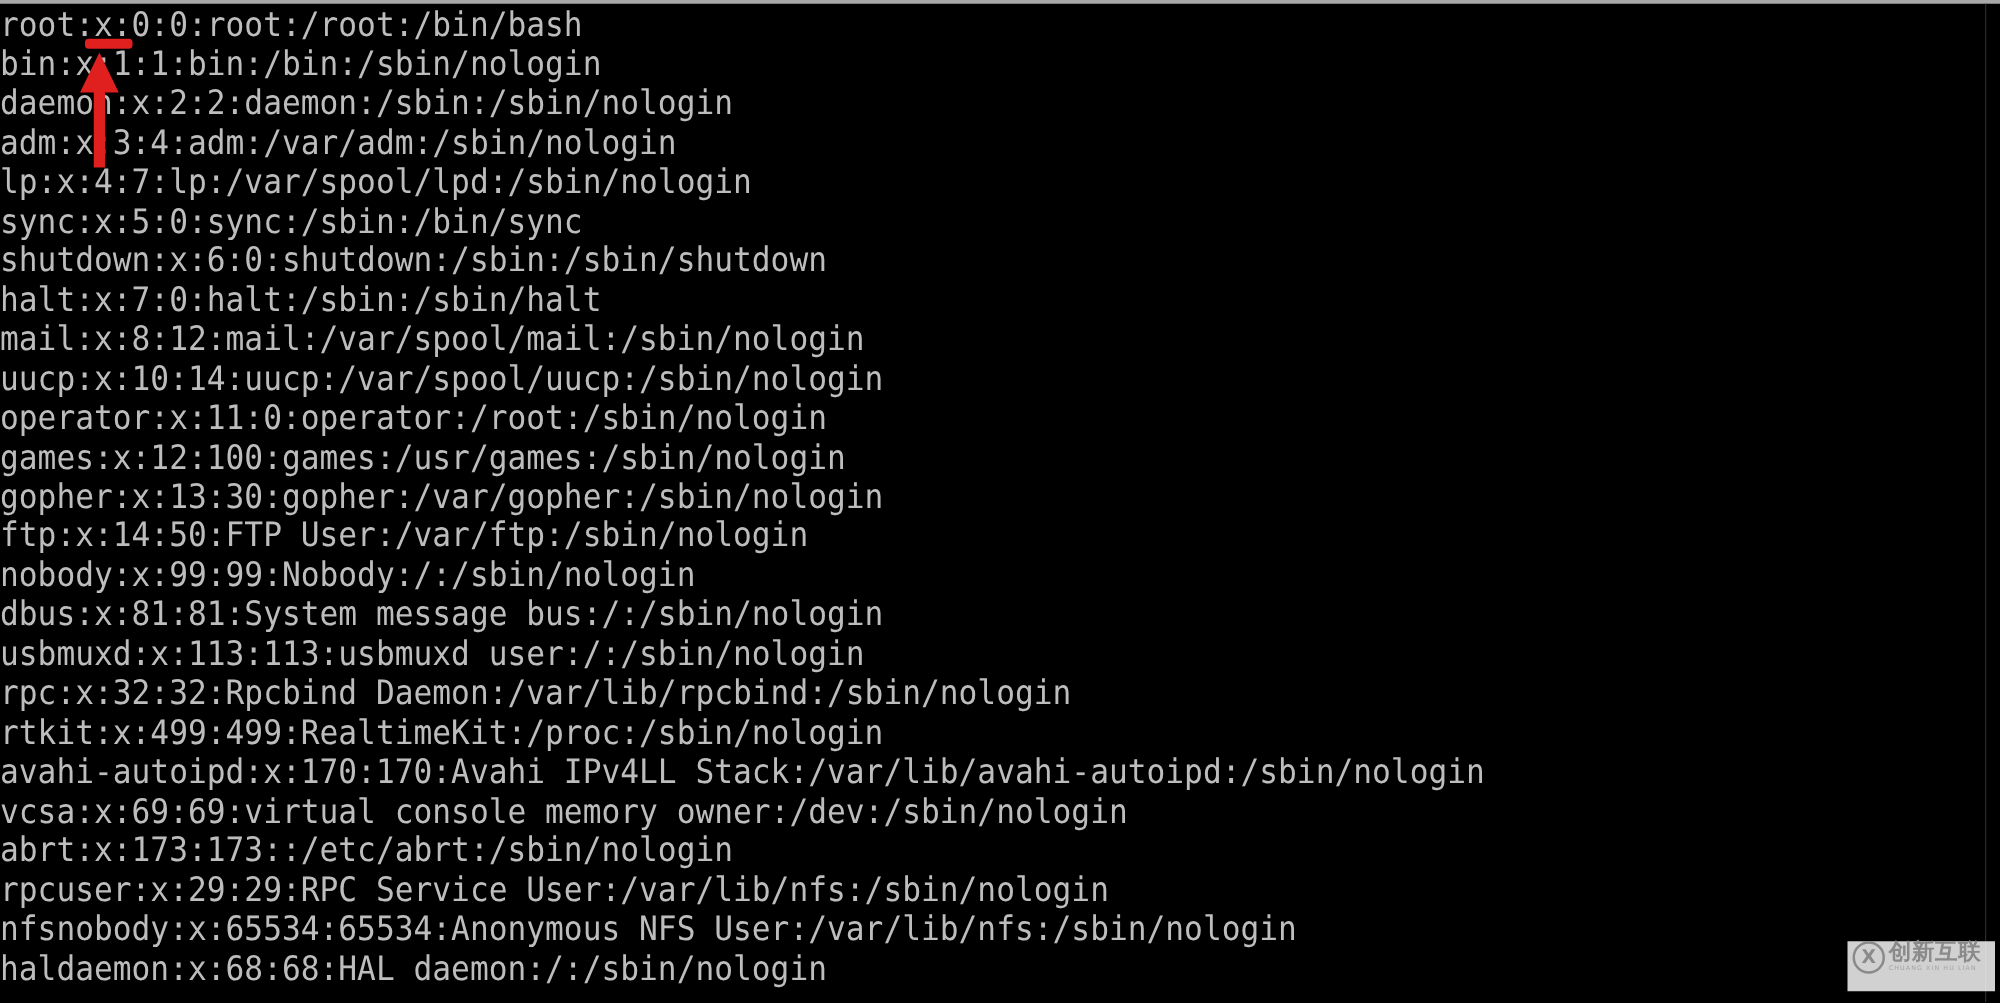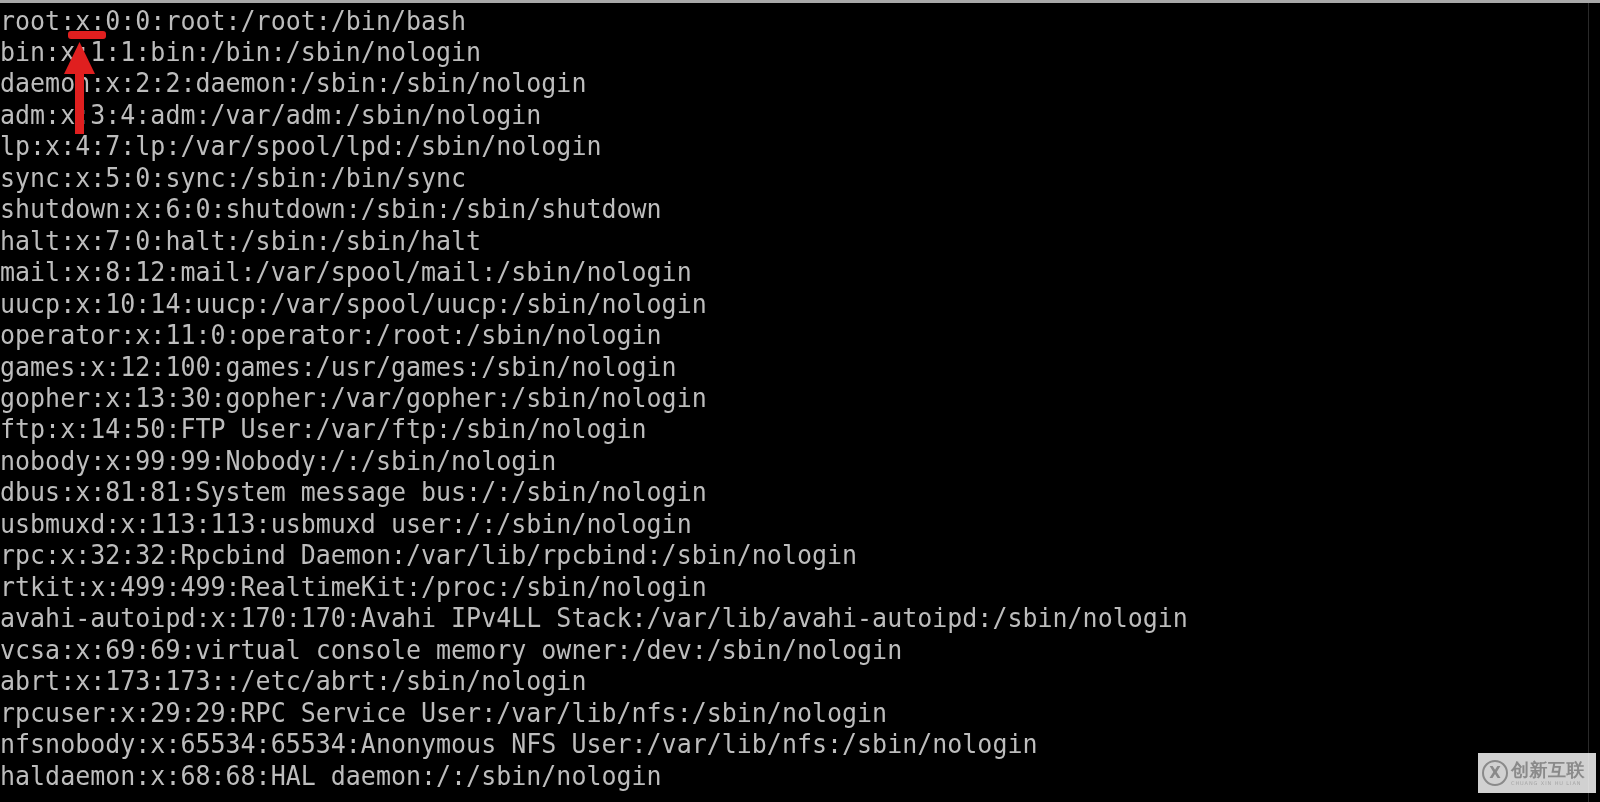--- a/index.html
+++ b/index.html
@@ -63,21 +63,21 @@
 
   
   #watermark {
     position: absolute;
     left: 1478px;
     top: 753px;
     width: 118px;
     height: 40px;
     background: rgba(255,255,255,0.82);
     display: flex;
-    align-items: center;
+    align-items: flex-start;
     padding-left: 4px;
     box-sizing: border-box;
   }
   #wm-logo {
     width: 26px;
     height: 26px;
     border: 2.5px solid #8a8a8a;
     border-radius: 50%;
     box-sizing: border-box;
     position: relative;

